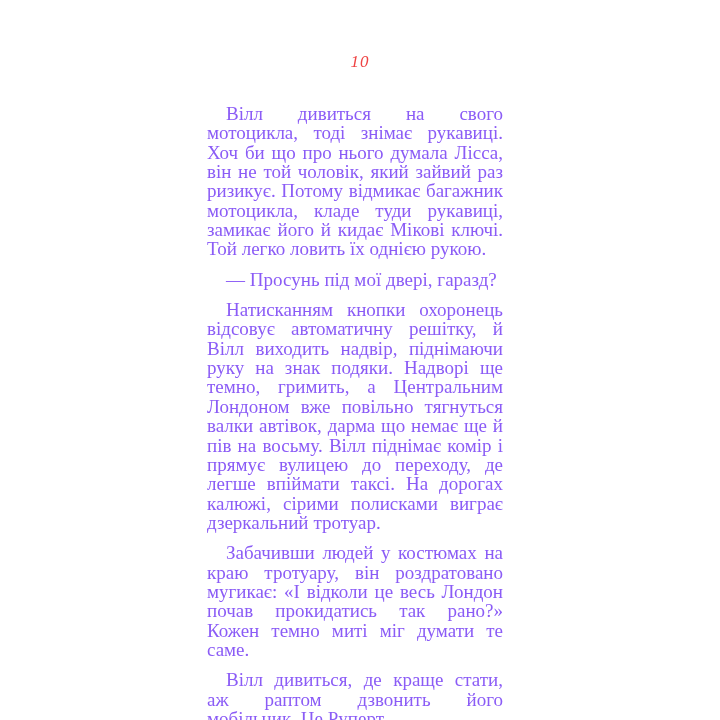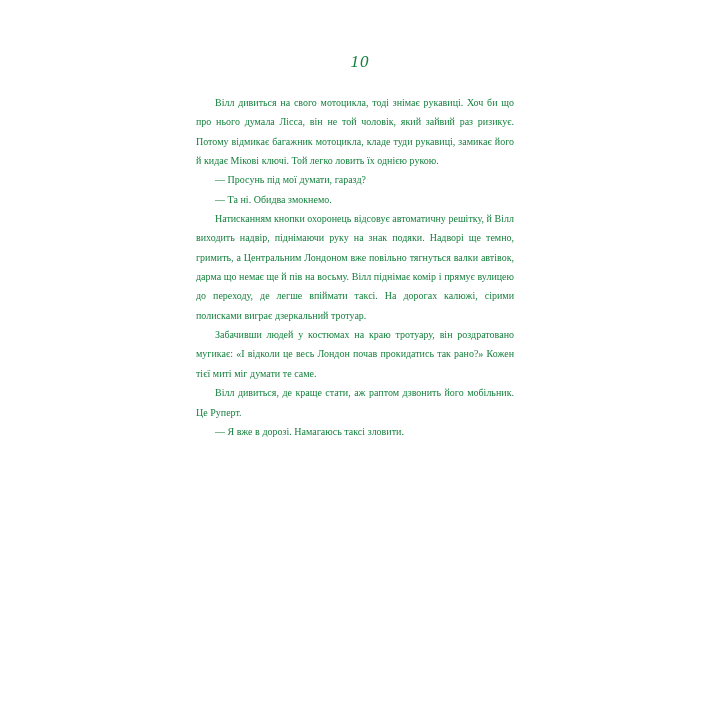--- a/index.html
+++ b/index.html
@@ -25,57 +25,56 @@
   .page-number {
     position: absolute;
     top: 52px;
     left: 0;
     width: 720px;
     text-align: center;
     font-family: "Liberation Serif", "DejaVu Serif", serif;
     font-style: italic;
     font-size: 17px;
     letter-spacing: 1px;
-    color: #15803d;
+    color: #ef4444;
     user-select: none;
   }
 
   .text-block {
     position: absolute;
     top: 93px;
     left: 196px;
     width: 318px;
   }
 
   .para {
-    margin: 0;
+    margin: 11px;
     text-align: justify;
     text-align-last: left;
-    font-size: 10px;
+    font-size: 19px;
     line-height: 19.35px;
-    color: #15803d;
+    color: #8b5cf6;
     text-indent: 19px;
     hyphens: manual;
     word-spacing: 0.1px;
   }
 
   .para.dialogue {
     text-indent: 19px;
   }
 </style>
 </head>
 <body>
 
 <div class="page">
 
   <div class="page-number">10</div>
 
   <div class="text-block">
     <p class="para">Вілл дивиться на свого мотоцикла, тоді знімає рукави­ці. Хоч би що про нього думала Лісса, він не той чоловік, який зайвий раз ризикує. Потому відмикає багажник мо­тоцикла, кладе туди рукавиці, замикає його й кидає Міко­ві ключі. Той легко ловить їх однією рукою.</p>
-    <p class="para dialogue">— Просунь під мої думати, гаразд?</p>
-    <p class="para dialogue">— Та ні. Обидва змокнемо.</p>
+    <p class="para dialogue">— Просунь під мої двері, гаразд?</p>
     <p class="para">Натисканням кнопки охоронець відсовує автоматич­ну решітку, й Вілл виходить надвір, піднімаючи руку на знак подяки. Надворі ще темно, гримить, а Централь­ним Лондоном вже повільно тягнуться валки автівок, дарма що немає ще й пів на восьму. Вілл піднімає комір і прямує вулицею до переходу, де легше впіймати таксі. На дорогах калюжі, сірими полисками виграє дзеркаль­ний тротуар.</p>
-    <p class="para">Забачивши людей у костюмах на краю тротуару, він роз­дратовано мугикає: «І відколи це весь Лондон почав про­кидатись так рано?» Кожен тієї миті міг думати те саме.</p>
+    <p class="para">Забачивши людей у костюмах на краю тротуару, він роз­дратовано мугикає: «І відколи це весь Лондон почав про­кидатись так рано?» Кожен темно миті міг думати те саме.</p>
     <p class="para">Вілл дивиться, де краще стати, аж раптом дзвонить йо­го мобільник. Це Руперт.</p>
     <p class="para dialogue">— Я вже в дорозі. Намагаюсь таксі зловити.</p>
   </div>
 
 </div>
 
 </body></html>

